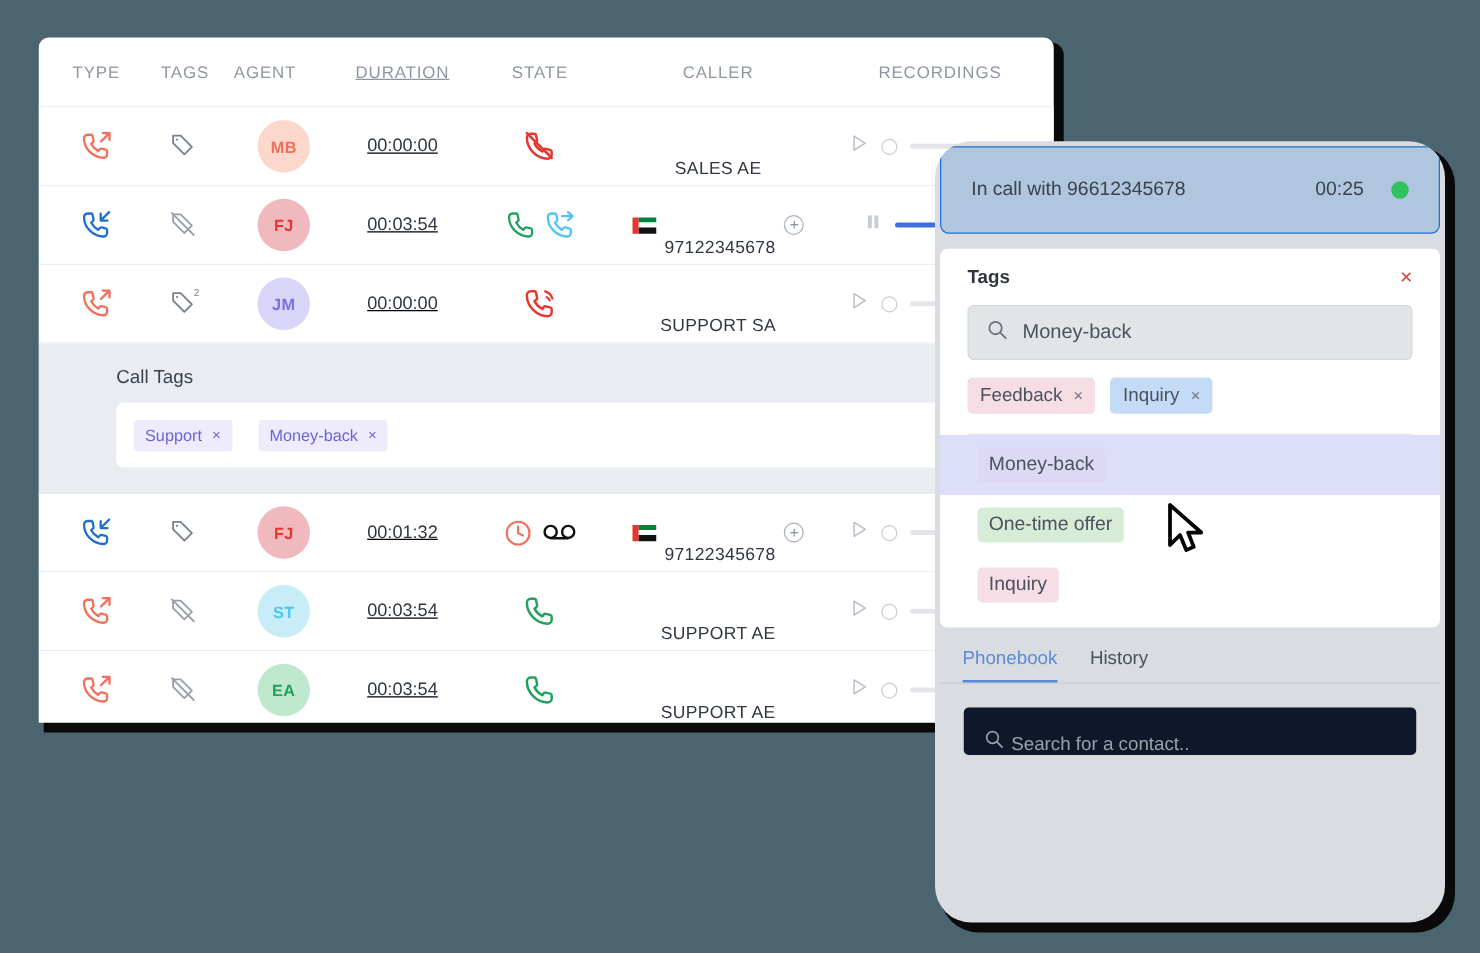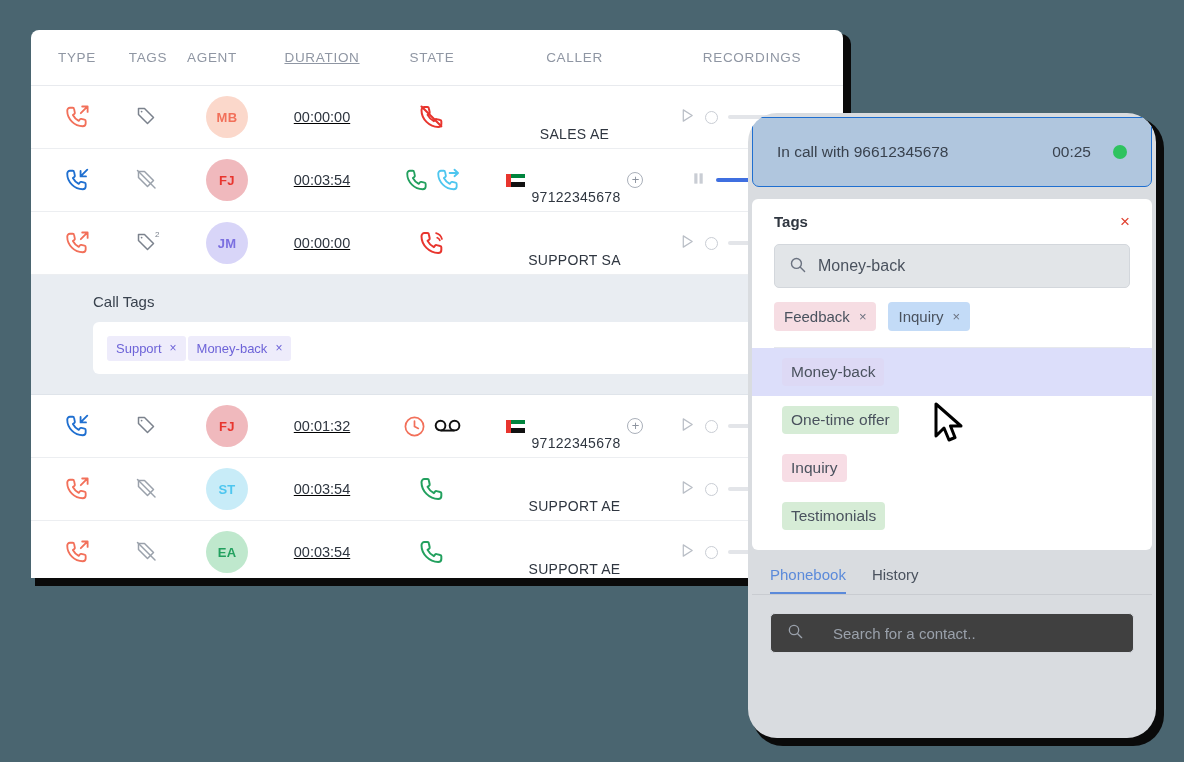--- a/index.html
+++ b/index.html
@@ -98,21 +98,21 @@
   .calltags-panel {
     background: #e9edf2;
     padding: 18px 0 20px 62px;
     border-bottom: 1px solid #dfe4ea;
   }
   .calltags-title { font-size: 15px; color: #3b4椒; }
   .calltags-title { color: #39424e; font-size: 15px; margin-bottom: 12px; }
   .calltags-box {
     background: #fff; border-radius: 6px;
     height: 52px; width: 688px;
-    display: flex; align-items: center; gap: 2px;
+    display: flex; align-items: center; gap: 21px;
     padding: 0 14px;
   }
   .ct-chip {
     background: #eeecfb; color: #6d63d8;
     font-size: 13px; border-radius: 3px;
     padding: 5px 9px;
     display: inline-flex; align-items: center; gap: 8px;
   }
   .ct-chip .x { color: #6d63d8; font-size: 12px; }
 
@@ -181,24 +181,24 @@
     display: flex; gap: 26px;
     border-bottom: 1px solid #c9ccd1;
     padding-left: 18px;
   }
   .btab { font-size: 15px; color: #4a525e; padding-bottom: 9px; cursor: pointer; }
   .btab.active { color: #5b8ada; border-bottom: 2.5px solid #5b8ada; }
 
   .contact-search {
     margin: 18px 18px 0 18px;
     height: 40px;
-    background: #404040;
+    background: #0f172a;
     border: 1px solid #d6d9de;
     border-radius: 5px;
-    display: flex; align-items: center; gap: 30px;
+    display: flex; align-items: flex-end; gap: 6px;
     padding: 0 16px;
   }
   .contact-ph { font-size: 15px; color: #9aa1ab; }
 
   
   #mouse-cursor { position: absolute; left: 934px; top: 402px; z-index: 60; }
 </style>
 </head>
 <body>
 
@@ -520,23 +520,20 @@
     <div class="opt-list" id="opt-list-host">
         <div class="opt-row highlight">
           <span class="opt-pill" style="background:#ddd9f5">Money-back</span>
         </div>
         <div class="opt-row">
           <span class="opt-pill" style="background:#d6ecd6">One-time offer</span>
         </div>
         <div class="opt-row">
           <span class="opt-pill" style="background:#f7dde5">Inquiry</span>
         </div>
-        <div class="opt-row">
-          <span class="opt-pill" style="background:#d6ecd6">Testimonials</span>
-        </div>
       </div>
   </div>
 
   <div class="bottom-tabs" id="tabs-host">
       <div class="btab active">Phonebook</div>
       <div class="btab">History</div>
     </div>
 
   <div class="contact-search">
     <span>

